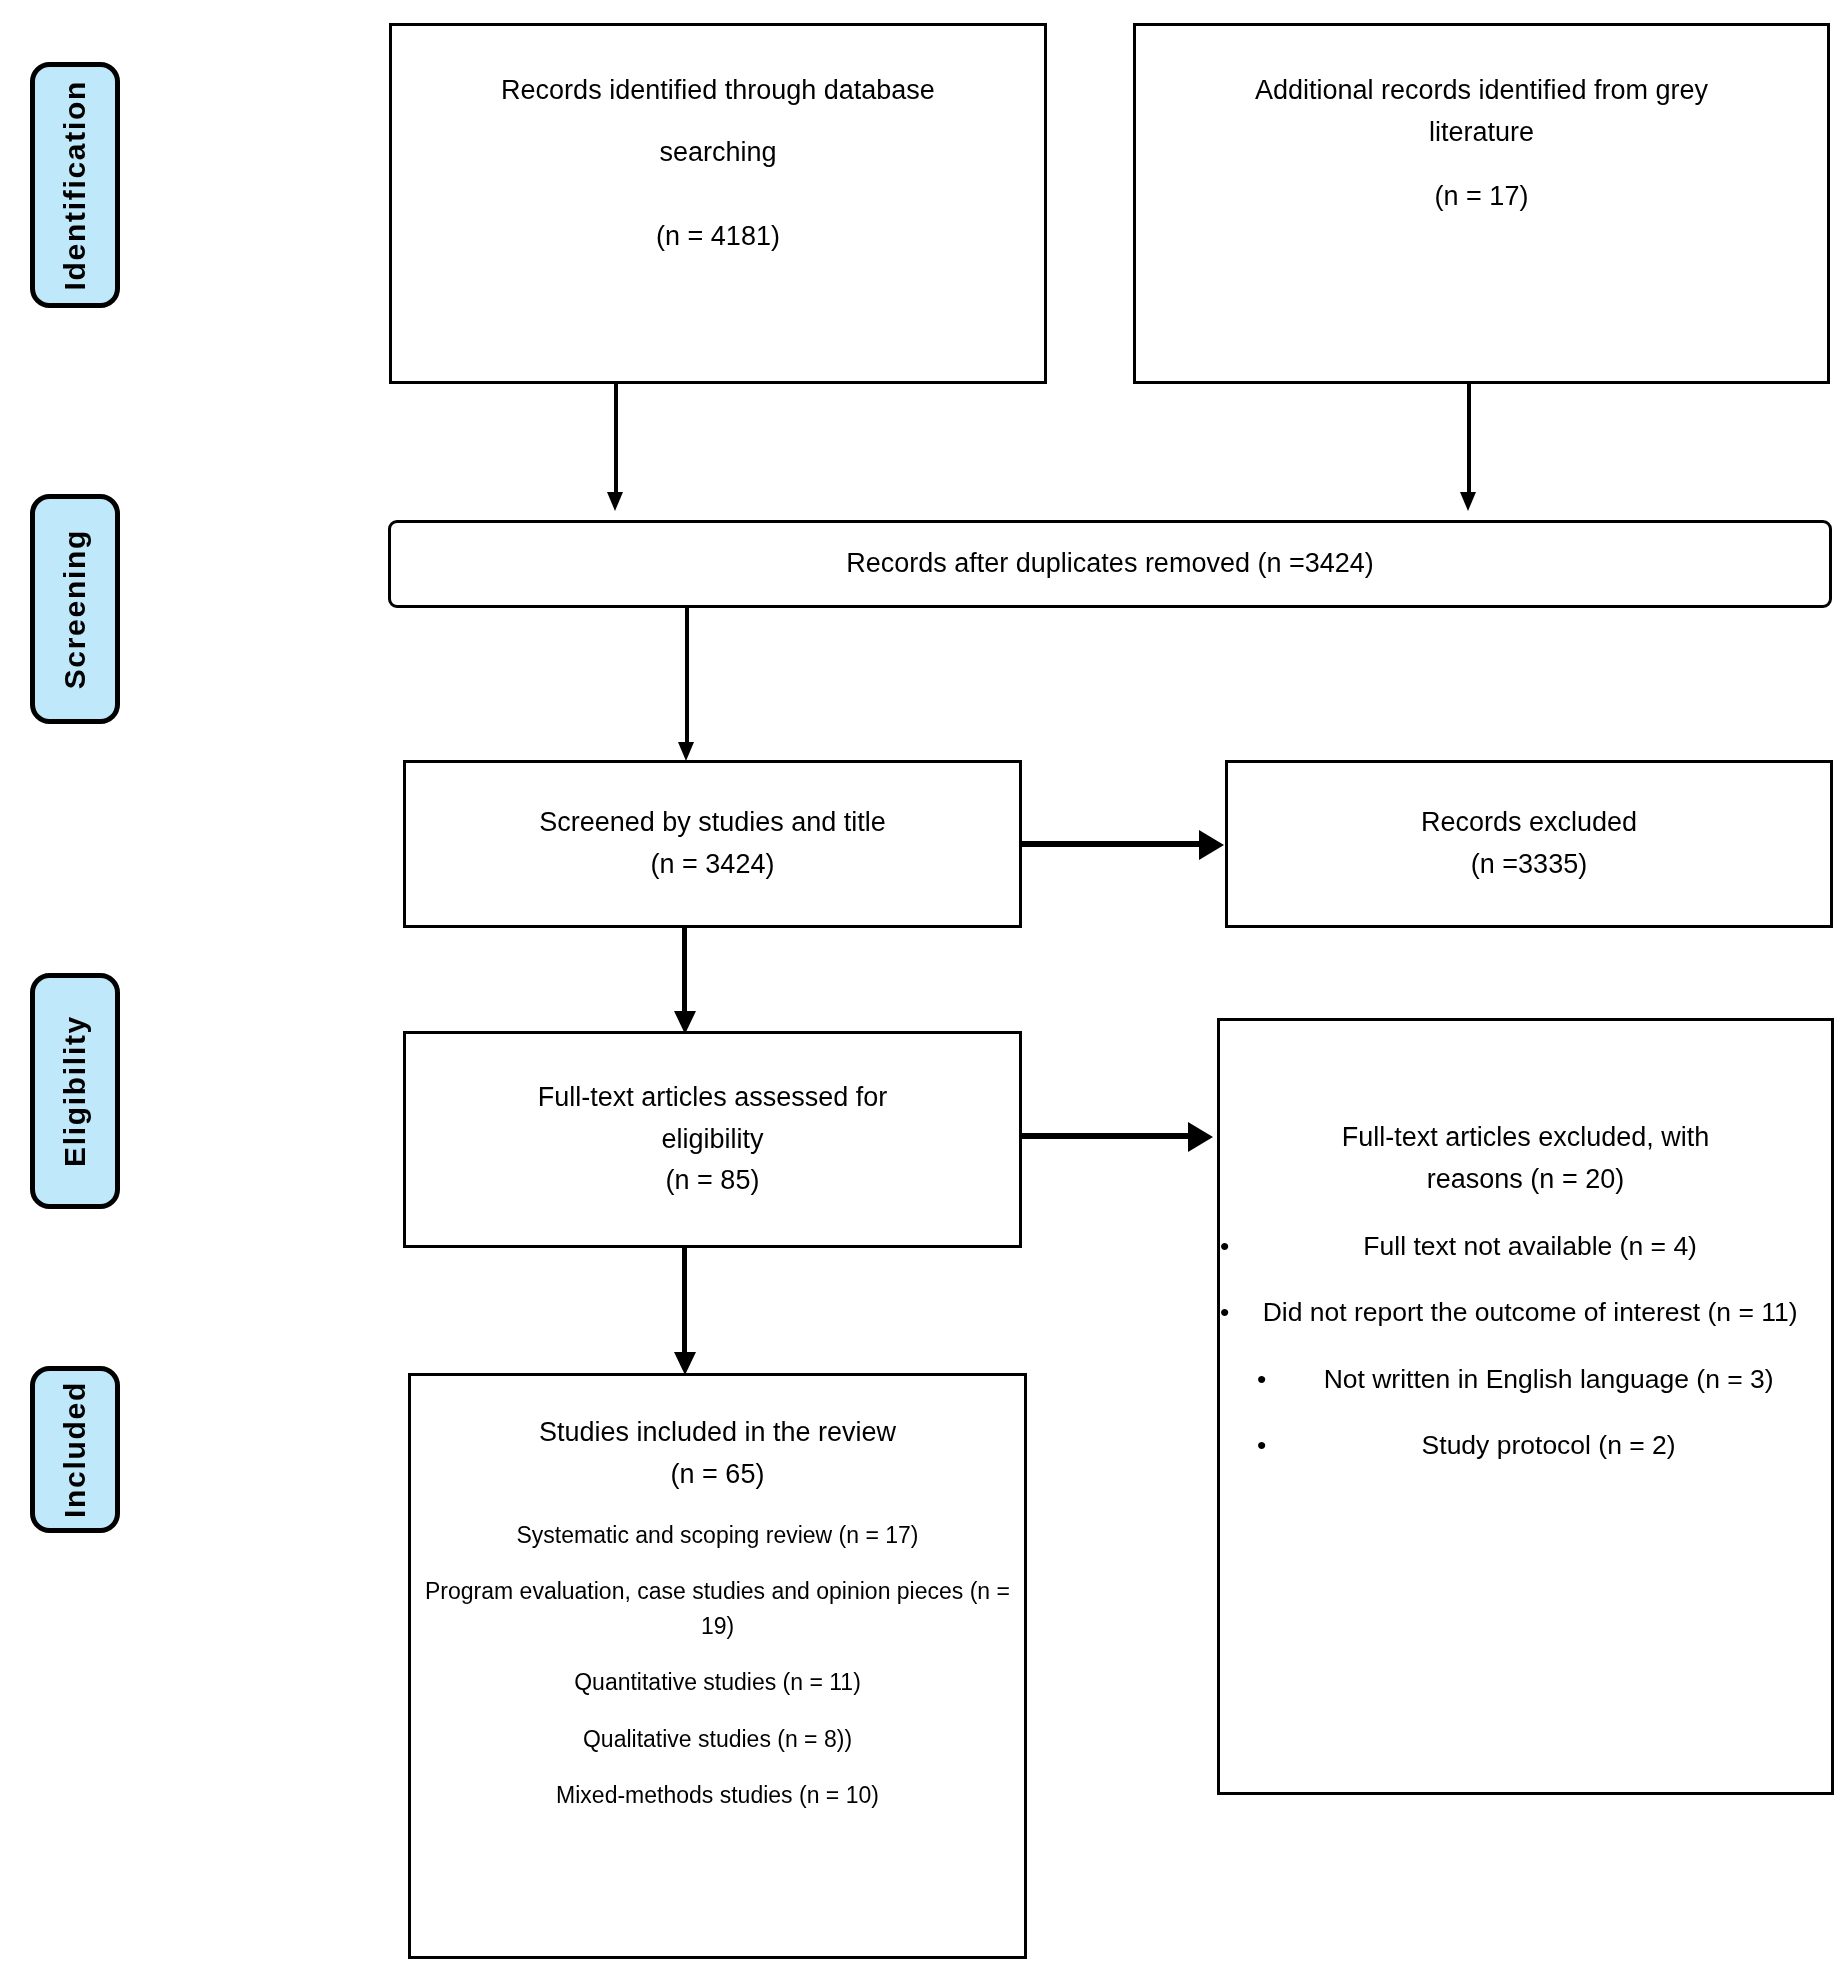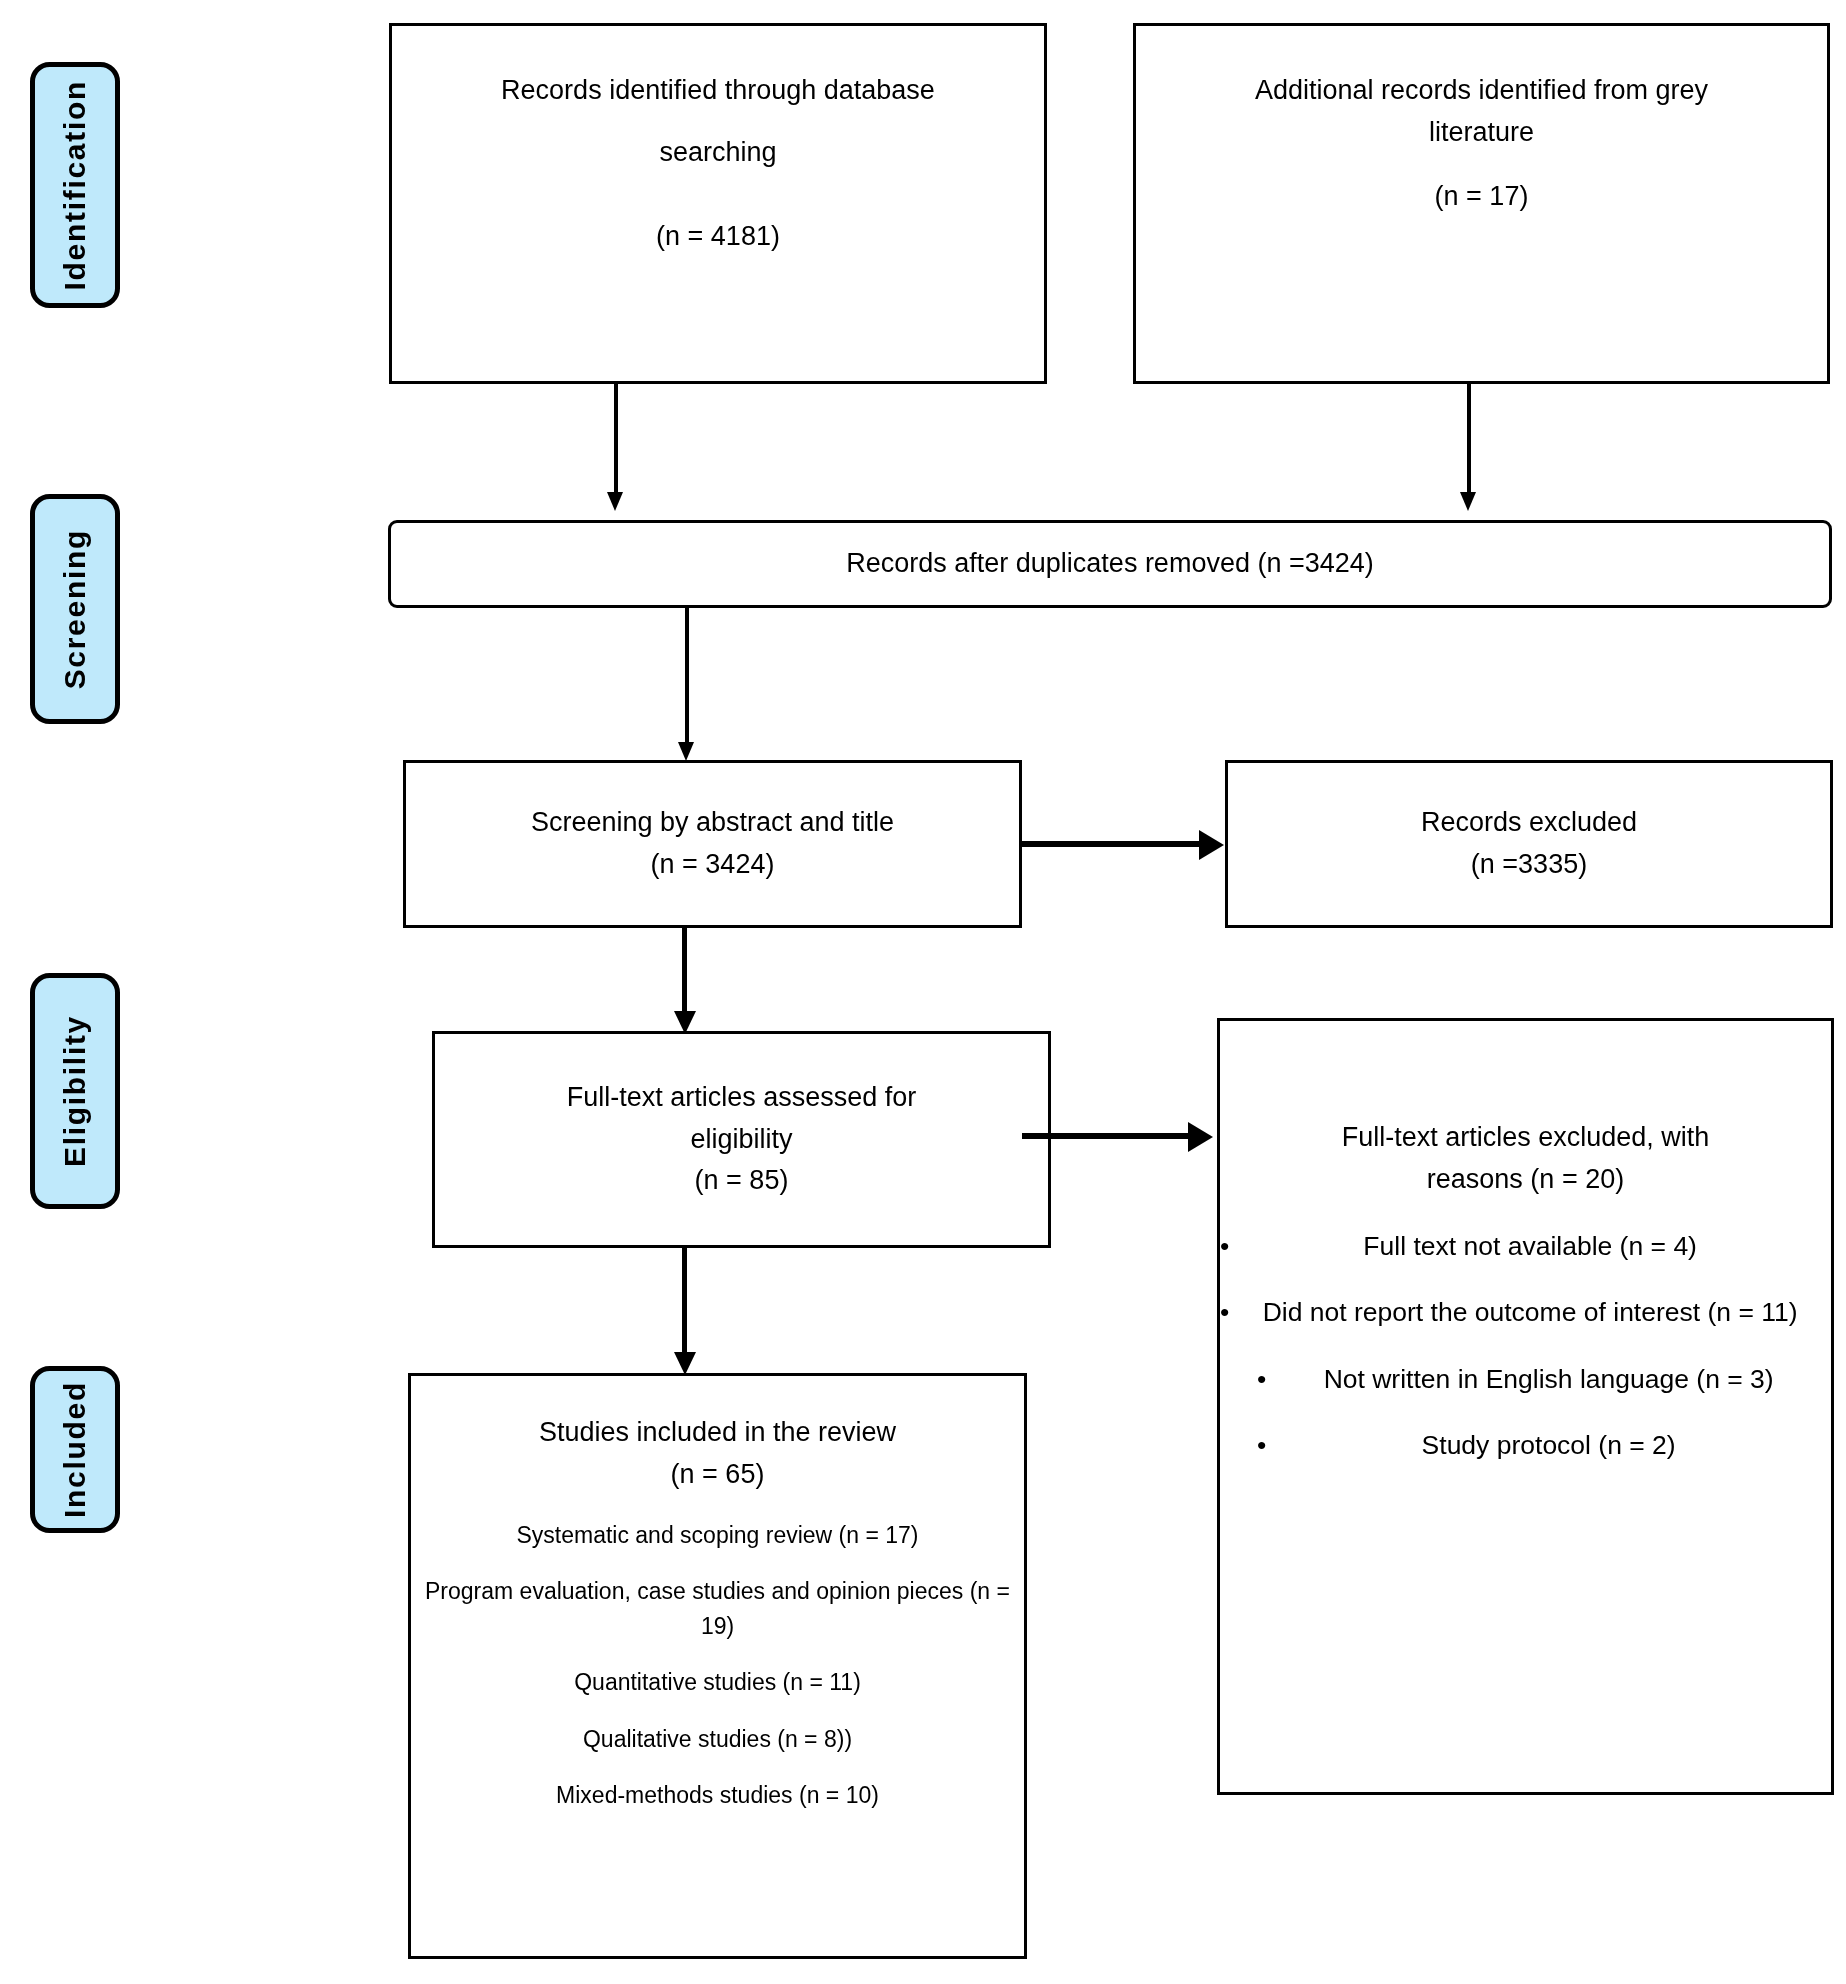--- a/index.html
+++ b/index.html
@@ -167,36 +167,36 @@
   <div class="arrow-down slim" style="left:1460px; top:492px;"></div>
 
   <div class="flow-box center-v" style="left:388px; top:520px; width:1444px; height:88px;border-radius:9px;">
     <div class="box-line">Records after duplicates removed (n =3424)</div>
   </div>
 
   <div class="v-line" style="left:685px; top:608px; height:138px;"></div>
   <div class="arrow-down slim" style="left:678px; top:742px;"></div>
 
   <div class="flow-box center-v" style="left:403px; top:760px; width:619px; height:168px;">
-    <div class="box-line">Screening by abstract and title</div>
+    <div class="box-line">Screened by studies and title</div>
     <div class="box-line">(n = 3424)</div>
   </div>
 
   <div class="flow-box center-v" style="left:1225px; top:760px; width:608px; height:168px;">
     <div class="box-line">Records excluded</div>
     <div class="box-line">(n =3335)</div>
   </div>
 
   <div class="h-line thick" style="left:1022px; top:841px; width:179px;"></div>
   <div class="arrow-right" style="left:1199px; top:830px;"></div>
 
   <div class="v-line thick" style="left:682px; top:928px; width:5.2px; height:86px;"></div>
   <div class="arrow-down" style="left:674px; top:1011px;"></div>
 
-  <div class="flow-box center-v" style="left:403px; top:1031px; width:619px; height:217px;margin-left:29px;">
+  <div class="flow-box center-v" style="left:403px; top:1031px; width:619px; height:217px;">
     <div class="box-line">Full-text articles assessed for</div>
     <div class="box-line">eligibility</div>
     <div class="box-line">(n = 85)</div>
   </div>
 
   <div class="flow-box" style="left:1217px; top:1018px; width:617px; height:777px; padding-top:96px;">
     <div class="box-line">Full-text articles excluded, with</div>
     <div class="box-line">reasons (n = 20)</div>
 
     <div class="bullet-row">

